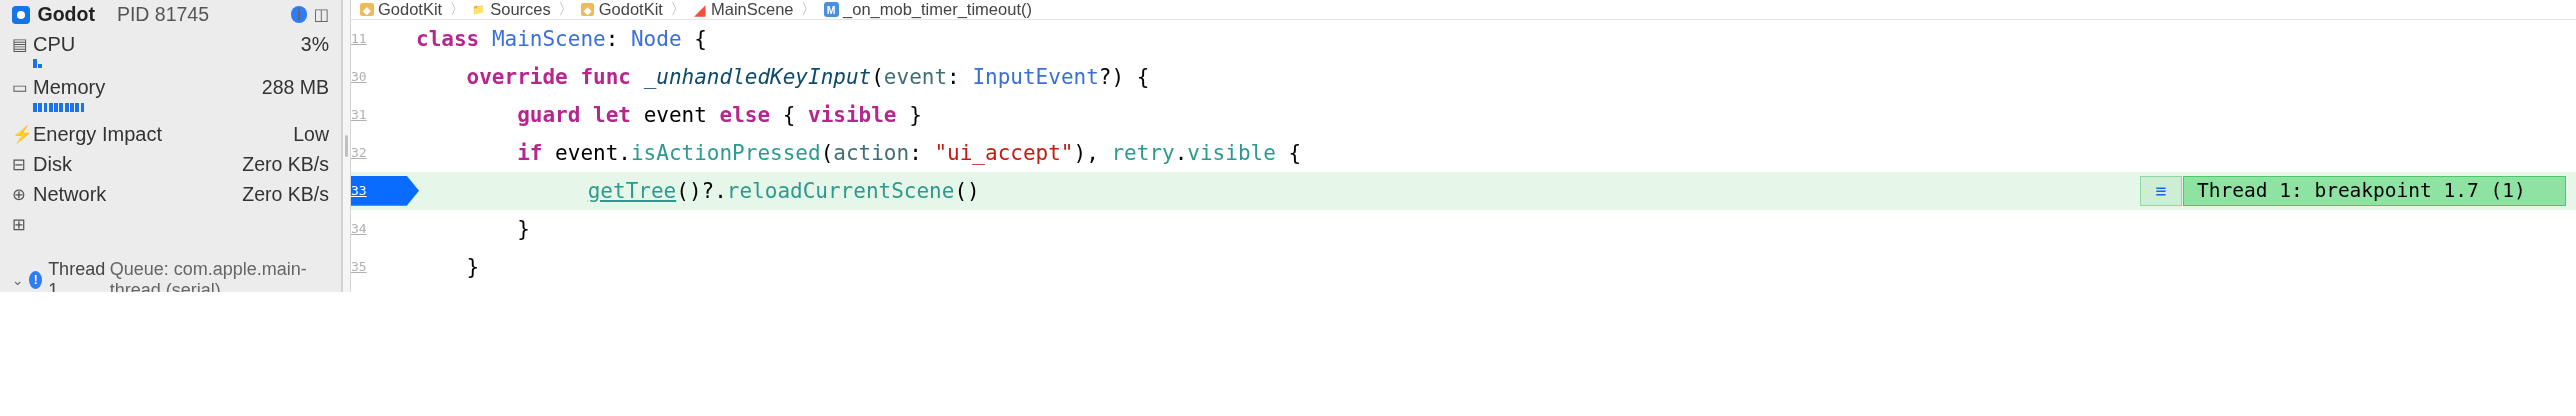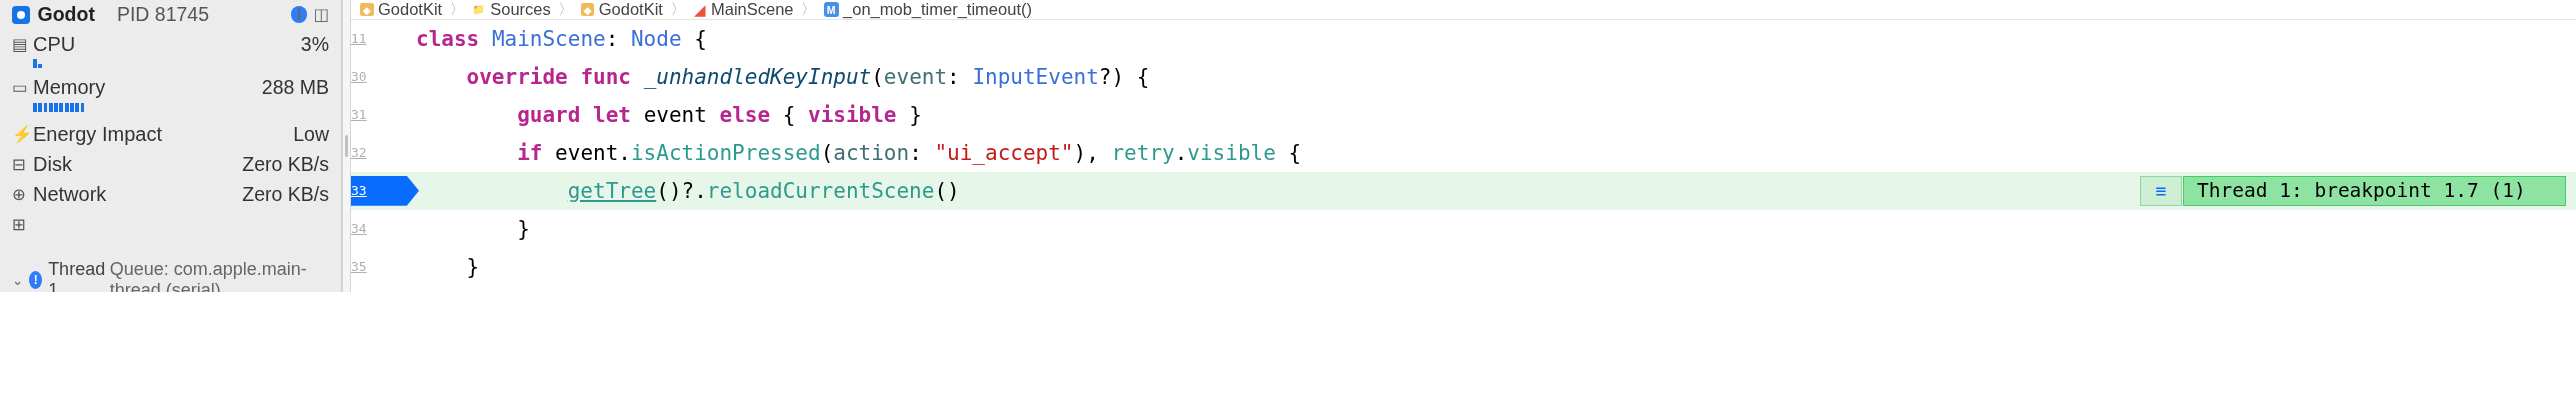--- a/index.html
+++ b/index.html
@@ -55,21 +55,21 @@
 
 
 .kw { color:#b7268f; font-weight:600;}
 .type { color:#3a6fd8;}
 .fn-def { color:#0c4a6e;font-style:italic;}
 .ident { color:#3f6e75;}
 .teal { color:#2d9a8f;}
 .str { color:#c41a16;}
 .plain { color:#000;}
 .punc { color:#000;}
-.underline { text-decoration:underline; text-decoration-color:#2d9a8f;}
+.underline { text-decoration:underline; text-decoration-color:#2d9a8f;margin-left:20px;}
 
 .resize-handle { width:9px; background:#f5f5f5; border-left:0.8px solid #d5d5d5; border-right:0.8px solid #d5d5d5; cursor:col-resize; display:flex; align-items:center; justify-content:center;}
 .resize-handle .grip { width:2.3px; height:22.6px; background:#c0c0c0; border-radius:1.5px;}
 
 </style>
 </head>
 <body>
 
 <div class="container">
 

